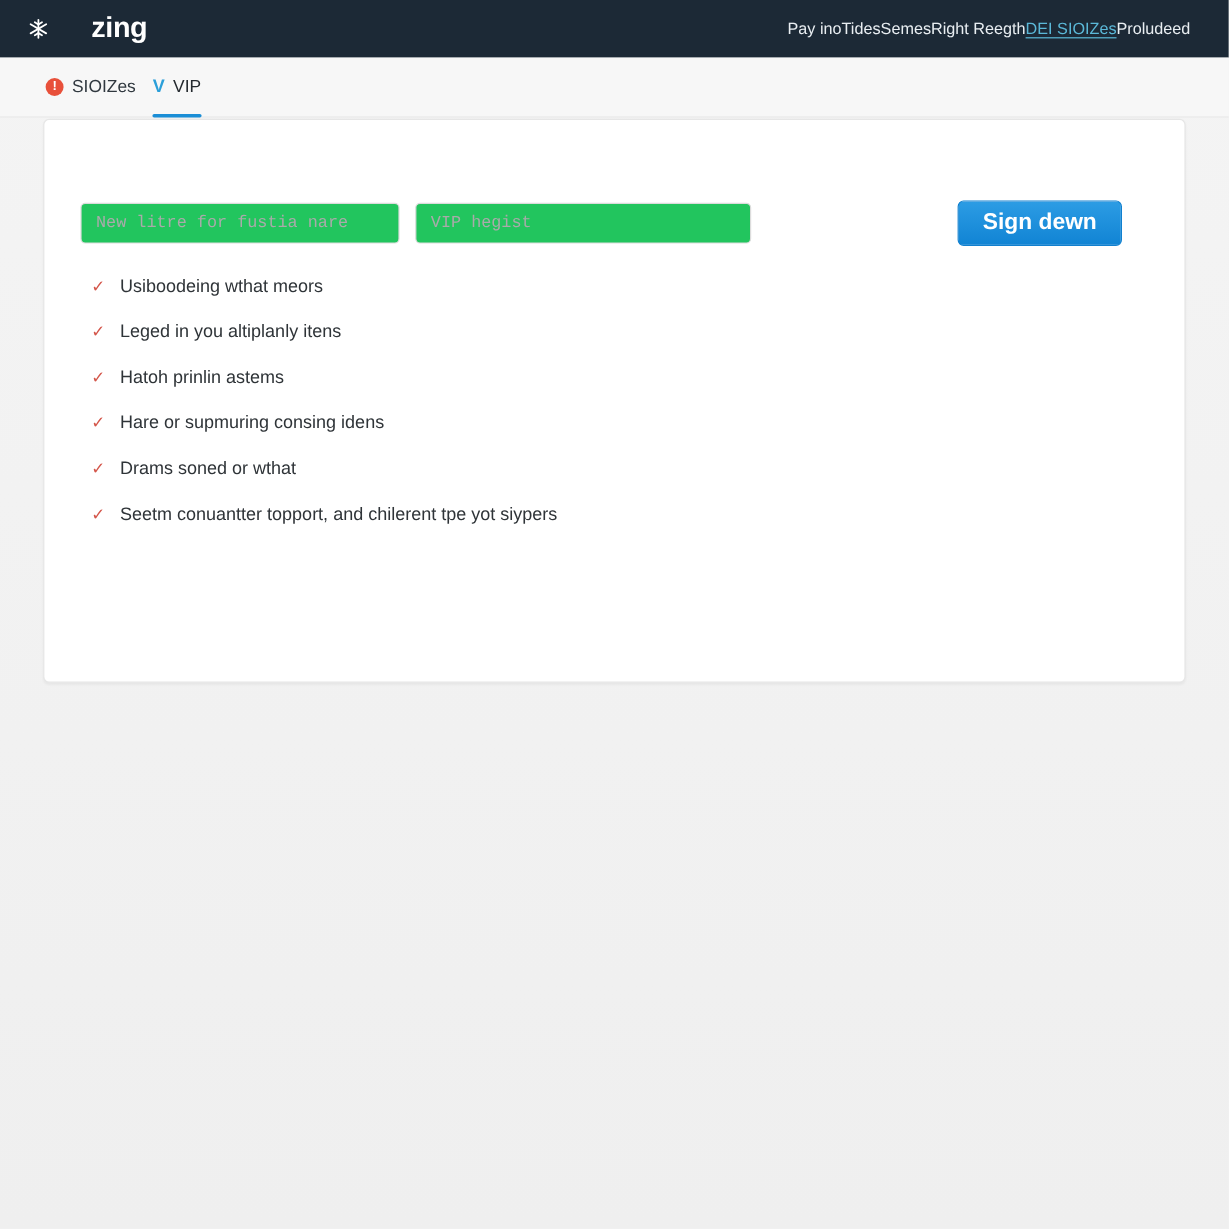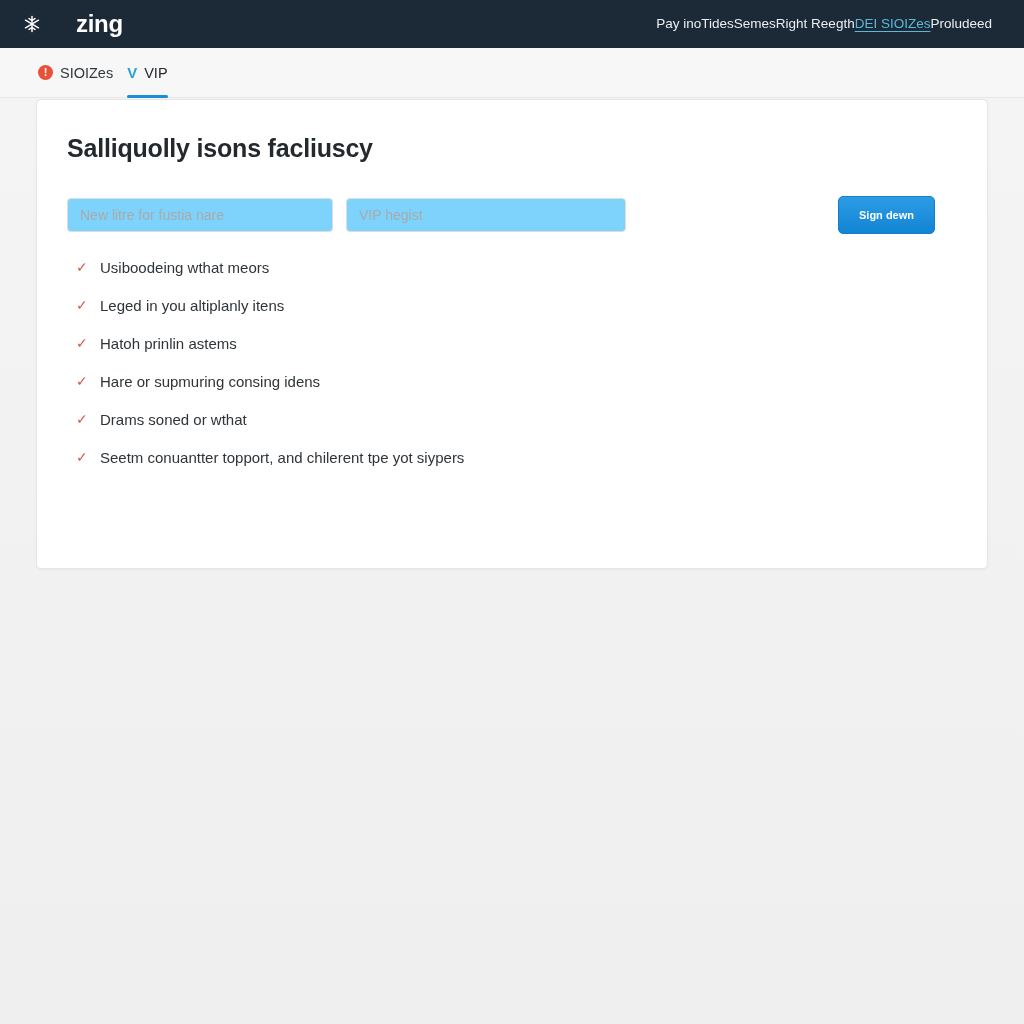--- a/index.html
+++ b/index.html
@@ -155,38 +155,38 @@
   .form-row {
     display: flex;
     align-items: center;
     margin-top: 33px;
     gap: 13px;
   }
   .field {
     height: 34px;
     border: 1px solid #dcdcdc;
     border-radius: 4px;
-    background: #7dd3fc;
+    background: #22c55e;
     padding: 0 12px;
-    font-family: Liberation Sans, sans-serif;
+    font-family: Liberation Mono, monospace;
     font-size: 14px;
     color: #333;
     outline: none;
   }
   .field::placeholder { color: #aaaaaa; }
   .field-1 { width: 266px; }
   .field-2 { width: 280px; }
   .spacer { flex: 1; }
   .signin-btn {
     background: linear-gradient(180deg, #2c9ce4 0%, #1184d4 100%);
     color: #ffffff;
     border: 1px solid #1180cf;
     border-radius: 5px;
     font-family: "Liberation Sans", sans-serif;
-    font-size: 11px;
+    font-size: 19px;
     font-weight: 700;
     height: 38px;
     padding: 0 20px;
     cursor: pointer;
     margin-right: 22px;
     white-space: nowrap;
   }
 
   .section-title {
     margin-top: 40px;
@@ -260,21 +260,20 @@
     </div>
     <div class="tab active">
       <span class="v-icon">V</span>
       <span class="tab-label">VIP</span>
     </div>
   </div>
 
   <div class="card">
     <div class="card-inner">
 
-      <div class="card-title">Salliquolly isons facliuscy</div>
 
       <div class="form-row">
         <input class="field field-1" type="text" placeholder="New litre for fustia nare" style="">
         <input class="field field-2" type="text" placeholder="VIP hegist" style="">
         <span class="spacer"></span>
         <button class="signin-btn">Sign dewn</button>
       </div>
 
 
       <ul class="checklist">

